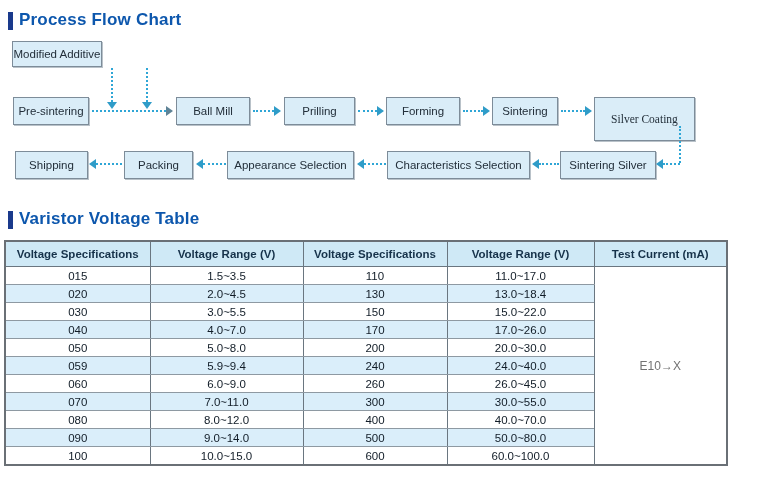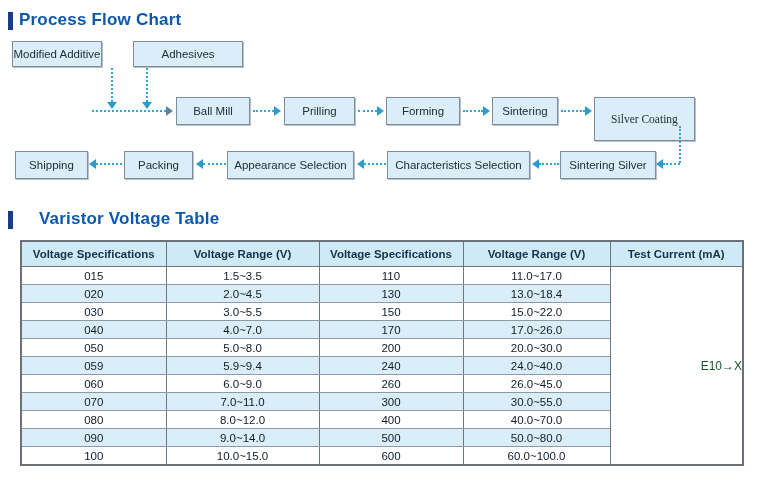--- a/index.html
+++ b/index.html
@@ -18,51 +18,51 @@
     font-size:11.5px;color:#232f3a;box-shadow:1px 1px 0 #b9c2c9;
   }
   
   .hdots{position:absolute;height:0;border-top:2px dotted #2fa6d6;}
   .vdots{position:absolute;width:0;border-left:2px dotted #2fa6d6;}
   .head-right{position:absolute;width:0;height:0;border-top:5px solid transparent;border-bottom:5px solid transparent;border-left:7px solid #2f9cc8;}
   .head-right.gray{border-left-color:#5f8396;}
   .head-left{position:absolute;width:0;height:0;border-top:5px solid transparent;border-bottom:5px solid transparent;border-right:7px solid #2f9cc8;}
   .head-down{position:absolute;width:0;height:0;border-left:5px solid transparent;border-right:5px solid transparent;border-top:7px solid #2f9cc8;}
   
-  #vtable-wrap{position:absolute;left:20px;top:240px;width:584px;}
+  #vtable-wrap{position:absolute;left:4px;top:240px;width:584px;}
   table.vtable{border-collapse:collapse;table-layout:fixed;width:722px;border:2px solid #6a7076;}
   table.vtable th{
     background:#cfe9f6;font-size:11.5px;font-weight:bold;color:#16324a;
     height:24px;border:1px solid #6a7680;padding:0;text-align:center;
   }
   table.vtable td{
     font-size:11.5px;color:#111c27;height:17px;padding:0;text-align:center;
     border-left:1px solid #6a7680;border-right:1px solid #6a7680;
     border-top:1px solid #8e99a2;border-bottom:1px solid #8e99a2;
   }
   table.vtable tr.alt td{background:#daeefa;}
-  table.vtable td.test-cell{background:#ffffff;font-size:12px;color:#14532d;text-align:right;}
+  table.vtable td.test-cell{background:#ffffff;font-size:12px;color:#737373;}
 </style>
 </head>
 <body>
 
 <div id="canvas">
 
   <div class="section-title" style="left:8px;top:8px;">
     <span class="title-bar"></span>
     <span class="title-text">Process Flow Chart</span>
   </div>
 
   <div class="fbox" style="left:12px;top:41px;width:90px;height:26px;">
       <span>Modified Additive</span>
     </div>
-  <div class="fbox" style="left:133px;top:41px;width:110px;height:26px;">
-      <span>Adhesives</span>
-    </div>
-
+
+  <div class="fbox" style="left:13px;top:97px;width:76px;height:28px;">
+      <span>Pre-sintering</span>
+    </div>
   <div class="fbox" style="left:176px;top:97px;width:74px;height:28px;">
       <span>Ball Mill</span>
     </div>
   <div class="fbox" style="left:284px;top:97px;width:71px;height:28px;">
       <span>Prilling</span>
     </div>
   <div class="fbox" style="left:386px;top:97px;width:74px;height:28px;">
       <span>Forming</span>
     </div>
   <div class="fbox" style="left:492px;top:97px;width:66px;height:28px;">
@@ -110,21 +110,21 @@
 
   <div class="hdots" style="left:539px;top:163px;width:20px;"></div>
   <div class="head-left" style="left:532px;top:159px;"></div>
   <div class="hdots" style="left:364px;top:163px;width:22px;"></div>
   <div class="head-left" style="left:357px;top:159px;"></div>
   <div class="hdots" style="left:203px;top:163px;width:23px;"></div>
   <div class="head-left" style="left:196px;top:159px;"></div>
   <div class="hdots" style="left:96px;top:163px;width:26px;"></div>
   <div class="head-left" style="left:89px;top:159px;"></div>
 
-  <div class="section-title" style="left:8px;top:207px;gap:20px;">
+  <div class="section-title" style="left:8px;top:207px;">
     <span class="title-bar"></span>
     <span class="title-text">Varistor Voltage Table</span>
   </div>
 
   <div id="vtable-wrap">
     <table class="vtable">
       <colgroup>
         <col style="width:145px">
           <col style="width:153px">
           <col style="width:144px">

